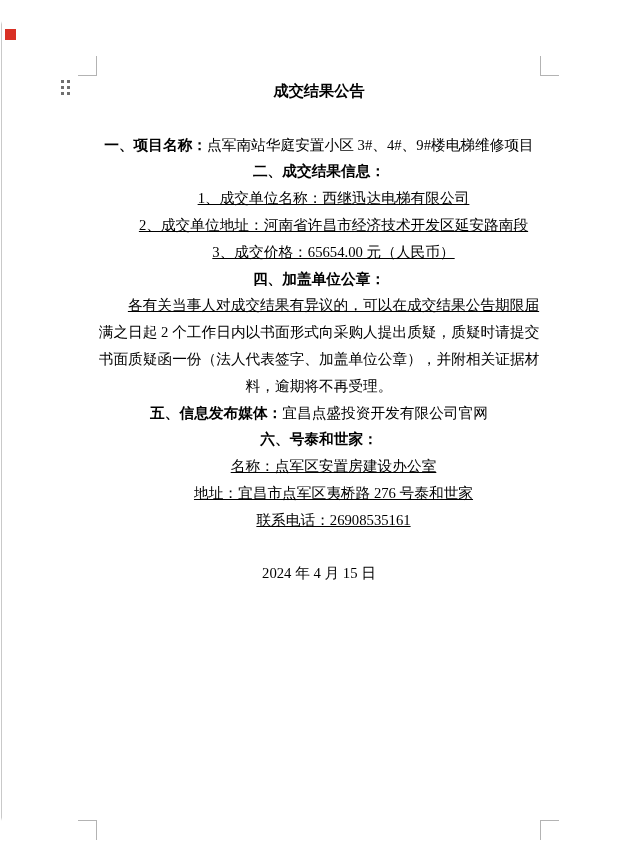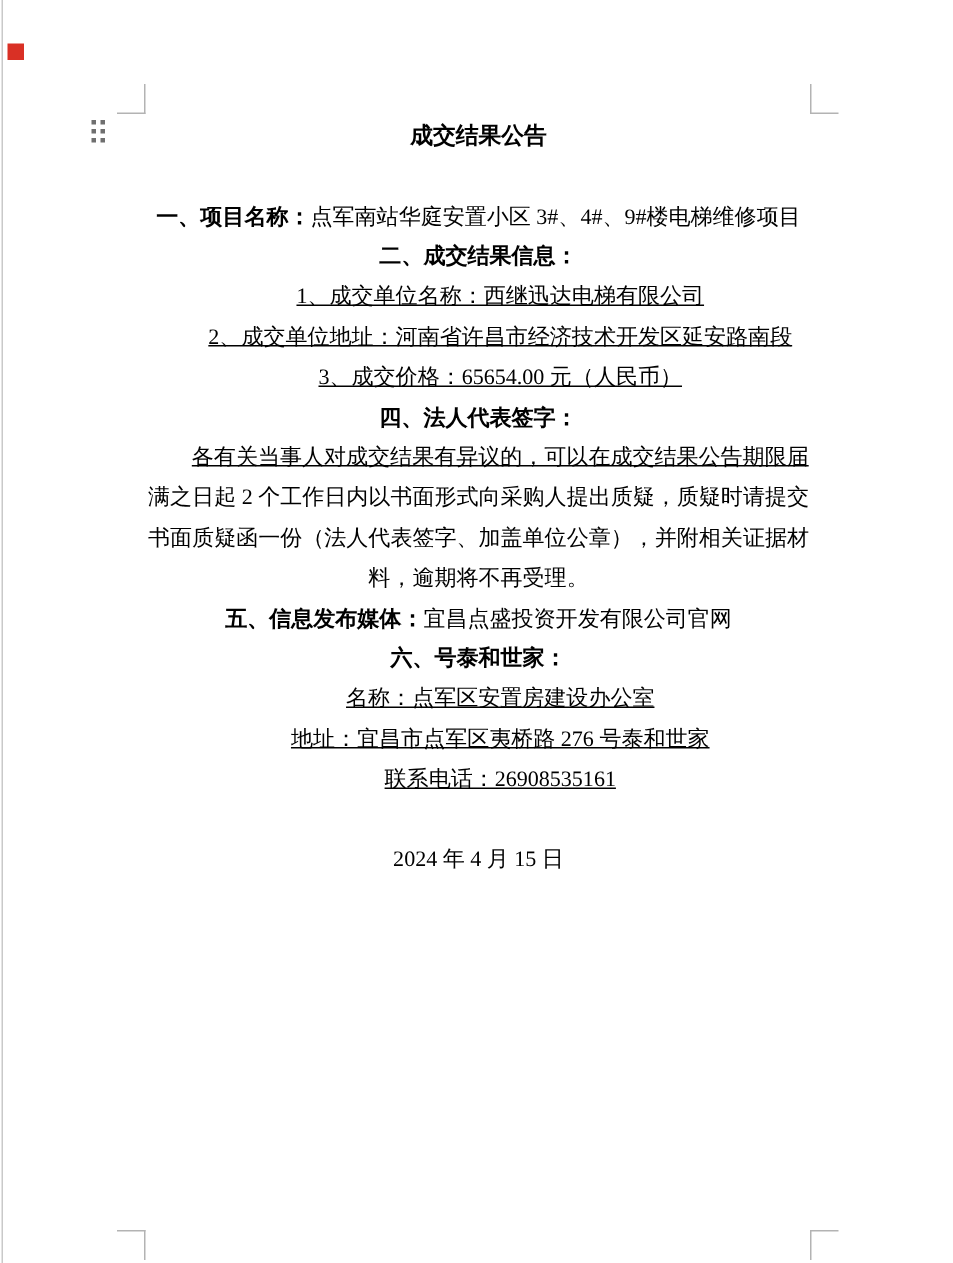--- a/index.html
+++ b/index.html
@@ -8,20 +8,21 @@
     background: #ffffff;
   }
   #page {
     position: relative;
     width: 635px;
     height: 842px;
     background: #ffffff;
     overflow: hidden;
     font-family: "Liberation Serif", "DejaVu Serif", serif;
     color: #000000;
+    border-radius: 32px;
   }
   
   #left-edge-line {
     position: absolute;
     left: 1px; top: 0;
     width: 1px; height: 842px;
     background: #c9c9c9;
   }
   
   #red-marker {
@@ -95,21 +96,21 @@
 
     <div class="line"><span class="b">二、成交结果信息：</span><span></span></div>
 
     <div class="line indent">1、成交单位名称：西继迅达电梯有限公司</div>
 
     <div class="line indent">2、成交单位地址：河南省许昌市经济技术开发区延安路南段</div>
 
     <div class="line indent">3、成交价格：65654.00 元（人民币）</div>
 
 
-    <div class="line"><span class="b">四、法人代表签字：</span><span></span></div>
+    <div class="line"><span class="b">四、加盖单位公章：</span><span></span></div>
 
     <div class="line indent">各有关当事人对成交结果有异议的，可以在成交结果公告期限届</div>
     <div class="line">满之日起 2 个工作日内以书面形式向采购人提出质疑，质疑时请提交</div>
     <div class="line">书面质疑函一份（法人代表签字、加盖单位公章），并附相关证据材</div>
     <div class="line">料，逾期将不再受理。</div>
 
     <div class="line"><span class="b">五、信息发布媒体：</span><span>宜昌点盛投资开发有限公司官网</span></div>
 
     <div class="line"><span class="b">六、号泰和世家：</span><span></span></div>
 

